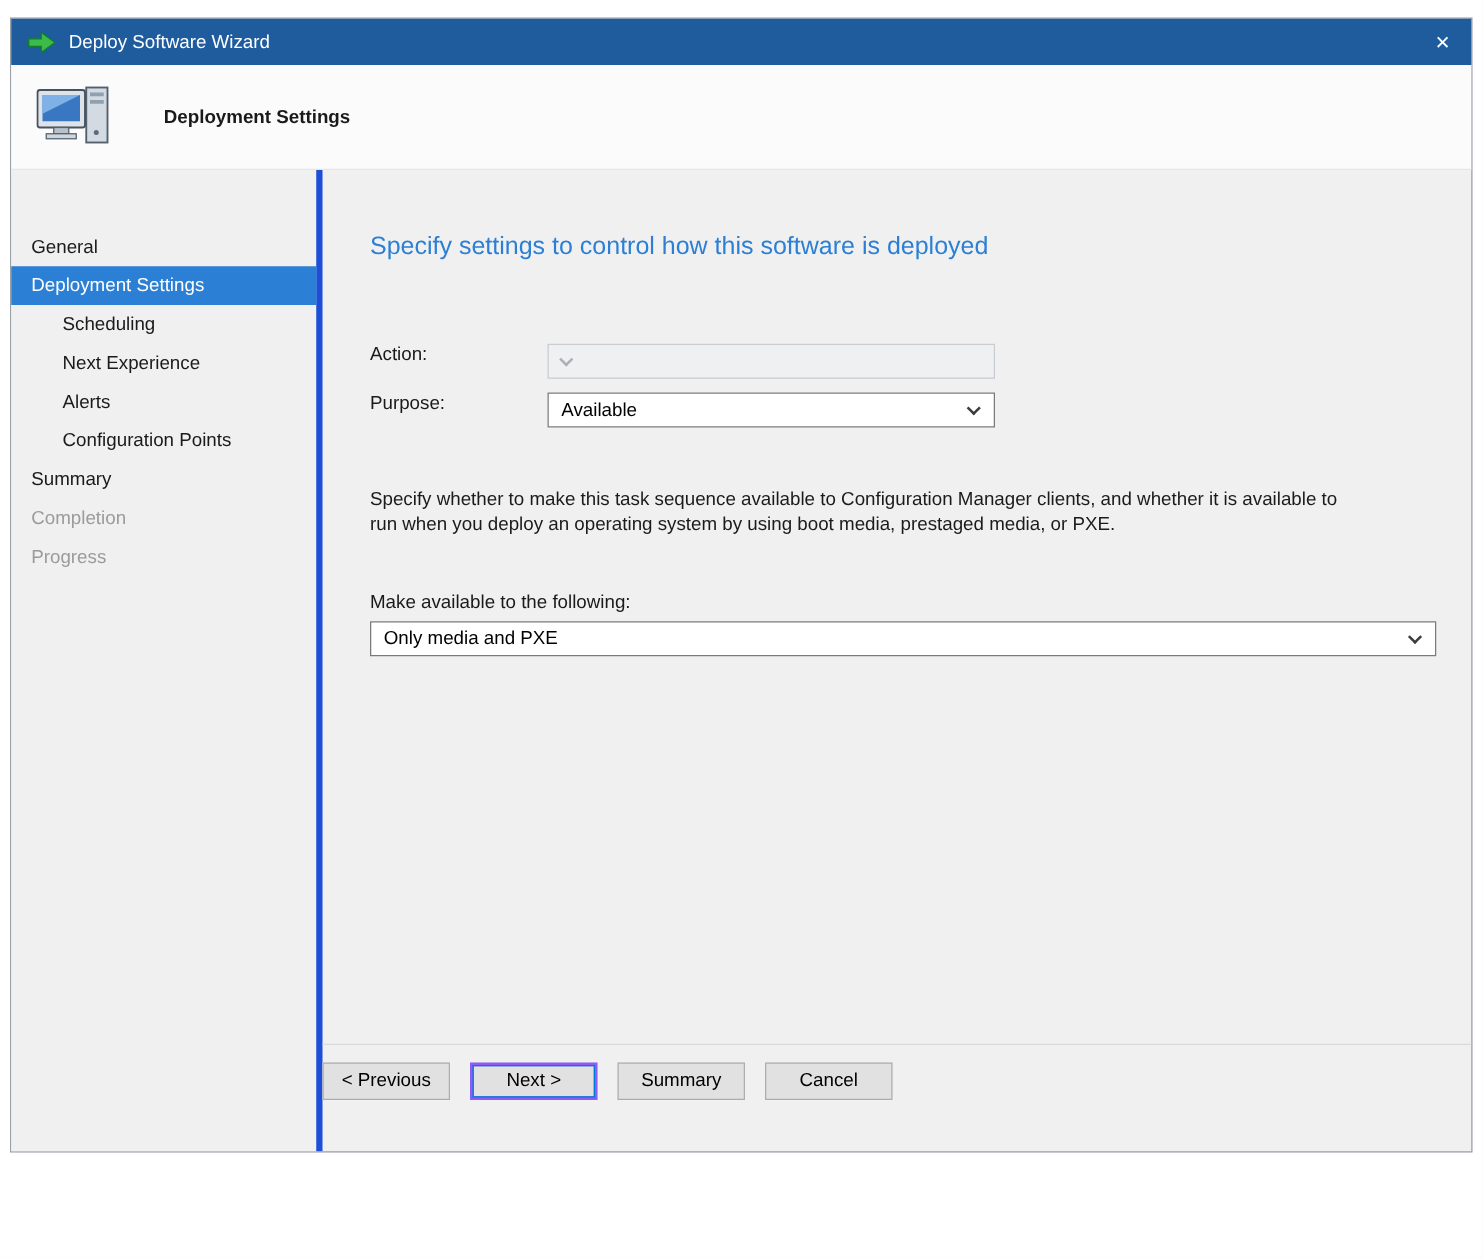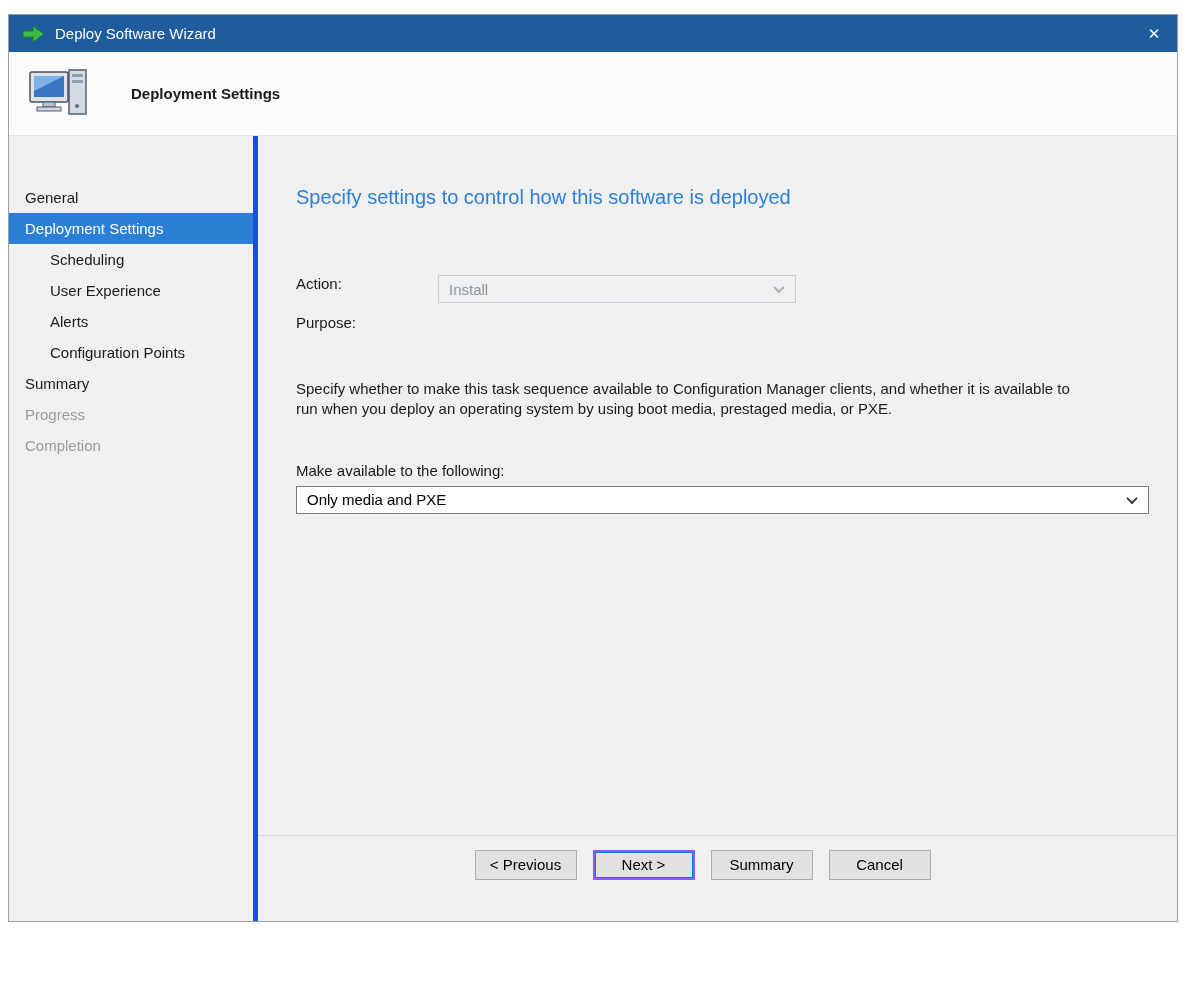--- a/index.html
+++ b/index.html
@@ -85,21 +85,21 @@
   .desc {
     font-size: 15px; line-height: 1.35; color: #1b1b1b;
     max-width: 790px;
     margin: 48px 0 42px 0;
   }
   .make-label { font-size: 15px; color: #1a1a1a; margin-bottom: 7px; }
   
   .footer {
     flex: 0 0 86px;
     border-top: 1px solid #d9d9d9;
-    display: flex; align-items: center; justify-content: center;
+    display: flex; align-items: center; justify-content: flex-start;
     gap: 16px;
     padding: 0 30px 28px 0;
   }
   .btn {
     min-width: 102px; height: 30px;
     background: #e1e1e1;
     border: 1px solid #adadad;
     font-size: 15px; font-family: inherit; color: #000000;
     cursor: pointer;
   }
@@ -143,42 +143,45 @@
     </span>
     <span class="header-title">Deployment Settings</span>
   </div>
 
   <div class="body">
 
     <div class="sidebar">
       <div class="nav-item">General</div>
       <div class="nav-item selected">Deployment Settings</div>
       <div class="nav-item sub">Scheduling</div>
-      <div class="nav-item sub">User Experience</div>
+      <div class="nav-item sub">Next Experience</div>
       <div class="nav-item sub">Alerts</div>
       <div class="nav-item sub">Configuration Points</div>
       <div class="nav-item">Summary</div>
+      <div class="nav-item disabled">Completion</div>
       <div class="nav-item disabled">Progress</div>
-      <div class="nav-item disabled">Completion</div>
     </div>
 
     <div class="content">
       <div class="main">
         <div class="heading">Specify settings to control how this software is deployed</div>
 
         <div class="form-row">
           <span class="form-label">Action:</span>
           <div class="combo combo-sm disabled">
-            <span class="combo-text">Install</span>
             <span class="chevron"></span>
           </div>
         </div>
 
         <div class="form-row">
           <span class="form-label">Purpose:</span>
+          <div class="combo combo-sm">
+            <span class="combo-text">Available</span>
+            <span class="chevron"></span>
+          </div>
         </div>
 
         <div class="desc">Specify whether to make this task sequence available to Configuration Manager clients, and whether it is available to run when you deploy an operating system by using boot media, prestaged media, or PXE.</div>
 
         <div class="make-label">Make available to the following:</div>
         <div class="combo combo-lg">
           <span class="combo-text">Only media and PXE</span>
           <span class="chevron"></span>
         </div>
       </div>

